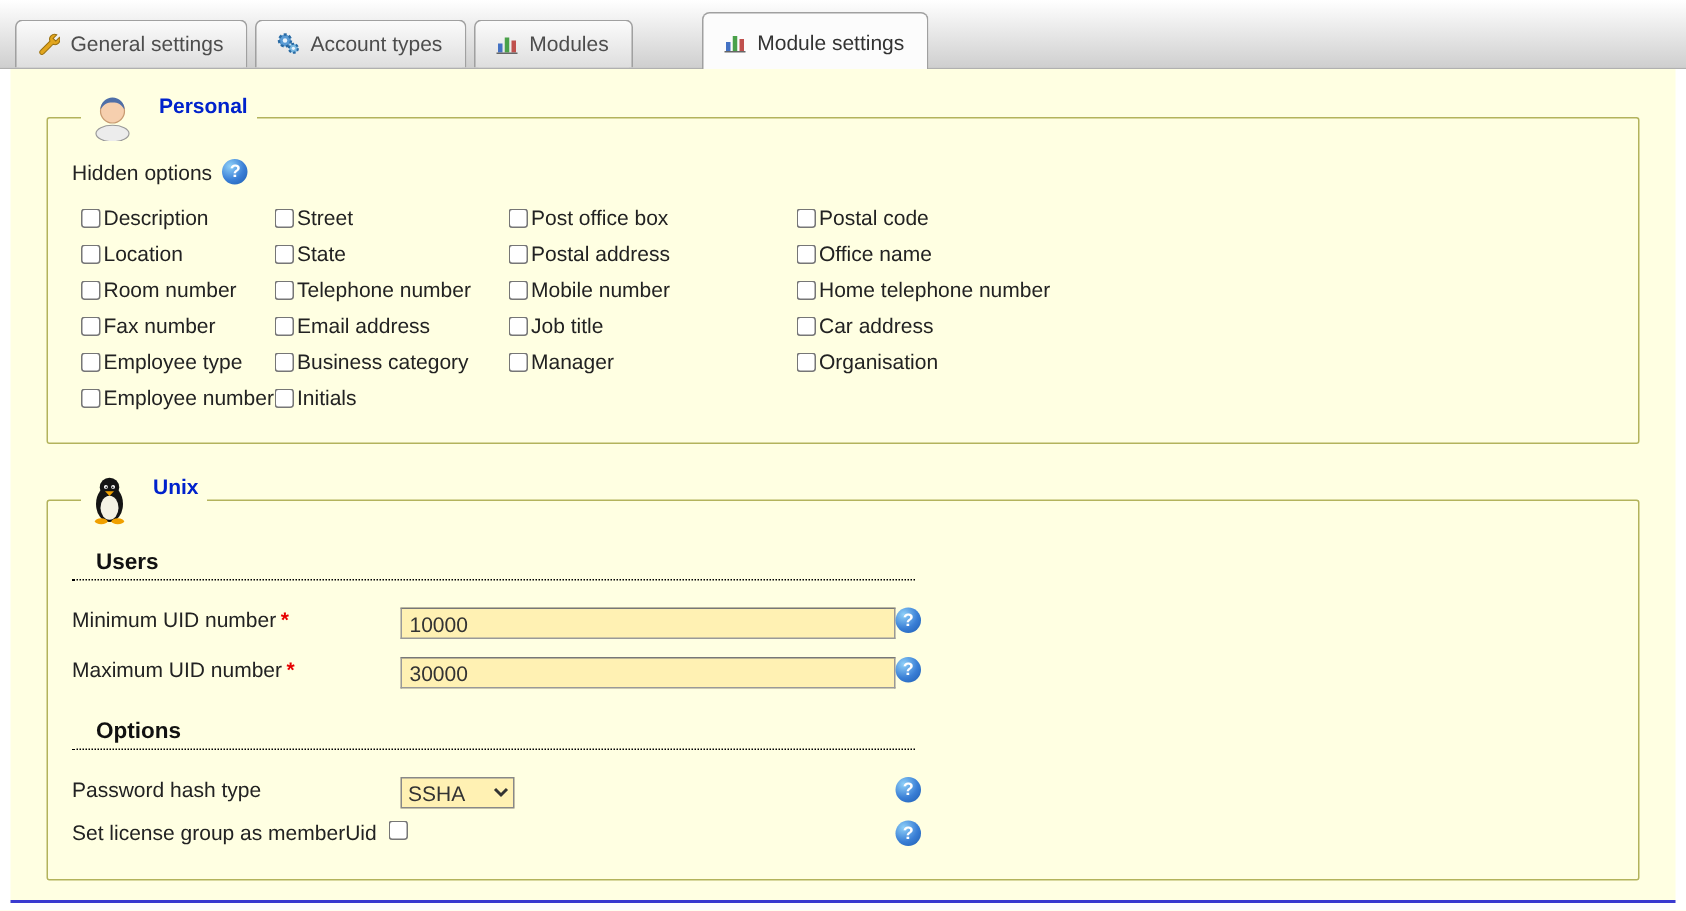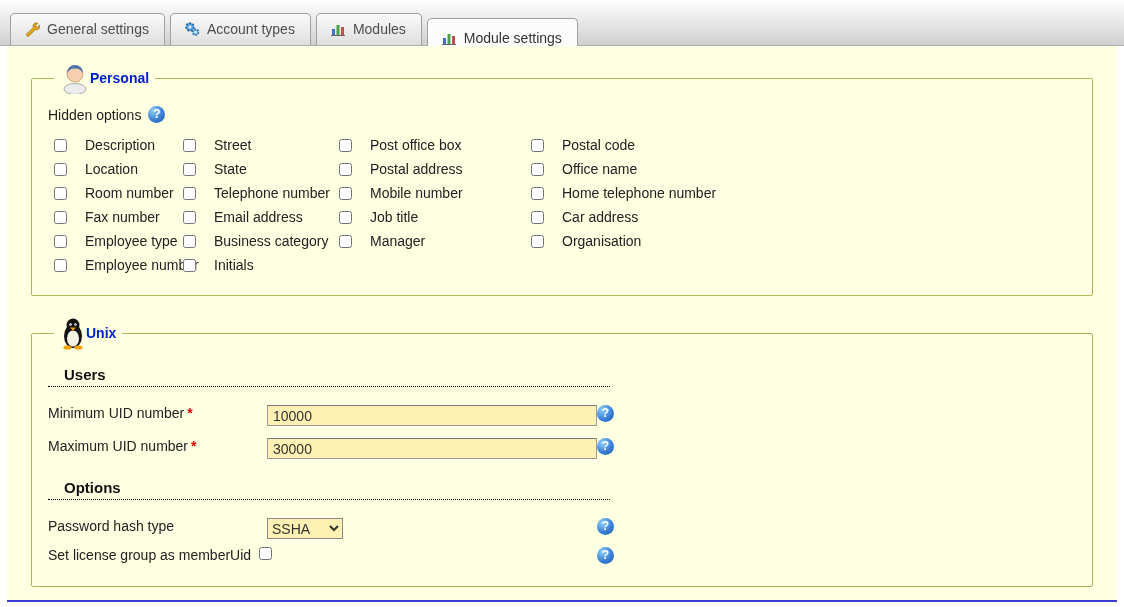--- a/index.html
+++ b/index.html
@@ -25,60 +25,61 @@
     background: linear-gradient(#fbfbfb, #dedede);
     border: 1px solid #a0a0a0; border-bottom: none;
     border-radius: 5px 5px 0 0;
     padding: 7px 15px 8px 13px;
     margin-right: 5px;
     color: #4d4d4d; cursor: pointer;
     white-space: nowrap;
   }
   .tab.active {
     background: #fcfcfc;
-    padding-top: 11px; padding-bottom: 0;
+    padding-top: 11px; padding-bottom: 10px;
     margin-bottom: -1px;
     color: #333;
+    margin-left: 41px;
   }
   .tab-icon { display: inline-flex; width: 16px; height: 16px; }
 
   
   .content {
     margin: 0 7px 3px 7px;
     height: 556px;
     background: #FFFFE2;
     border-bottom: 2px solid #3A3AD0;
     padding: 2px 0 0 0;
     overflow: hidden;
   }
   fieldset {
     border: 1px solid #B3B35C;
     border-radius: 2px;
     margin: 14px 24px 0 24px;
     padding: 2px 14px 16px 14px;
   }
   legend {
-    display: flex; align-items: center; gap: 0;
+    display: flex; gap: 16px;
     margin-left: 8px; padding: 0 6px;
   }
   .legend-text { color: #0022CC; font-weight: bold; font-size: 14px; }
 
   
   .hidden-options-row {
     display: flex; align-items: center; gap: 7px;
     margin: 10px 0 14px 2px;
     color: #222;
   }
   .cb-grid {
     display: grid;
     grid-template-columns: 129px 156px 192px 190px;
     row-gap: 8px;
     margin: 0 0 6px 8px;
   }
-  .cb-item { display: flex; align-items: center; gap: 18px; white-space: nowrap; cursor: pointer; }
+  .cb-item { display: flex; align-items: center; gap: 2px; white-space: nowrap; cursor: pointer; }
   .cb { width: 13px; height: 13px; margin: 0; }
   .cb-label { color: #222; }
 
   
   .section-header {
     font-weight: bold; font-size: 15px; color: #111;
     border-bottom: 1px dotted #000;
     width: 562px;
     padding: 0 0 3px 16px;
     margin: 14px 0 0 2px;

